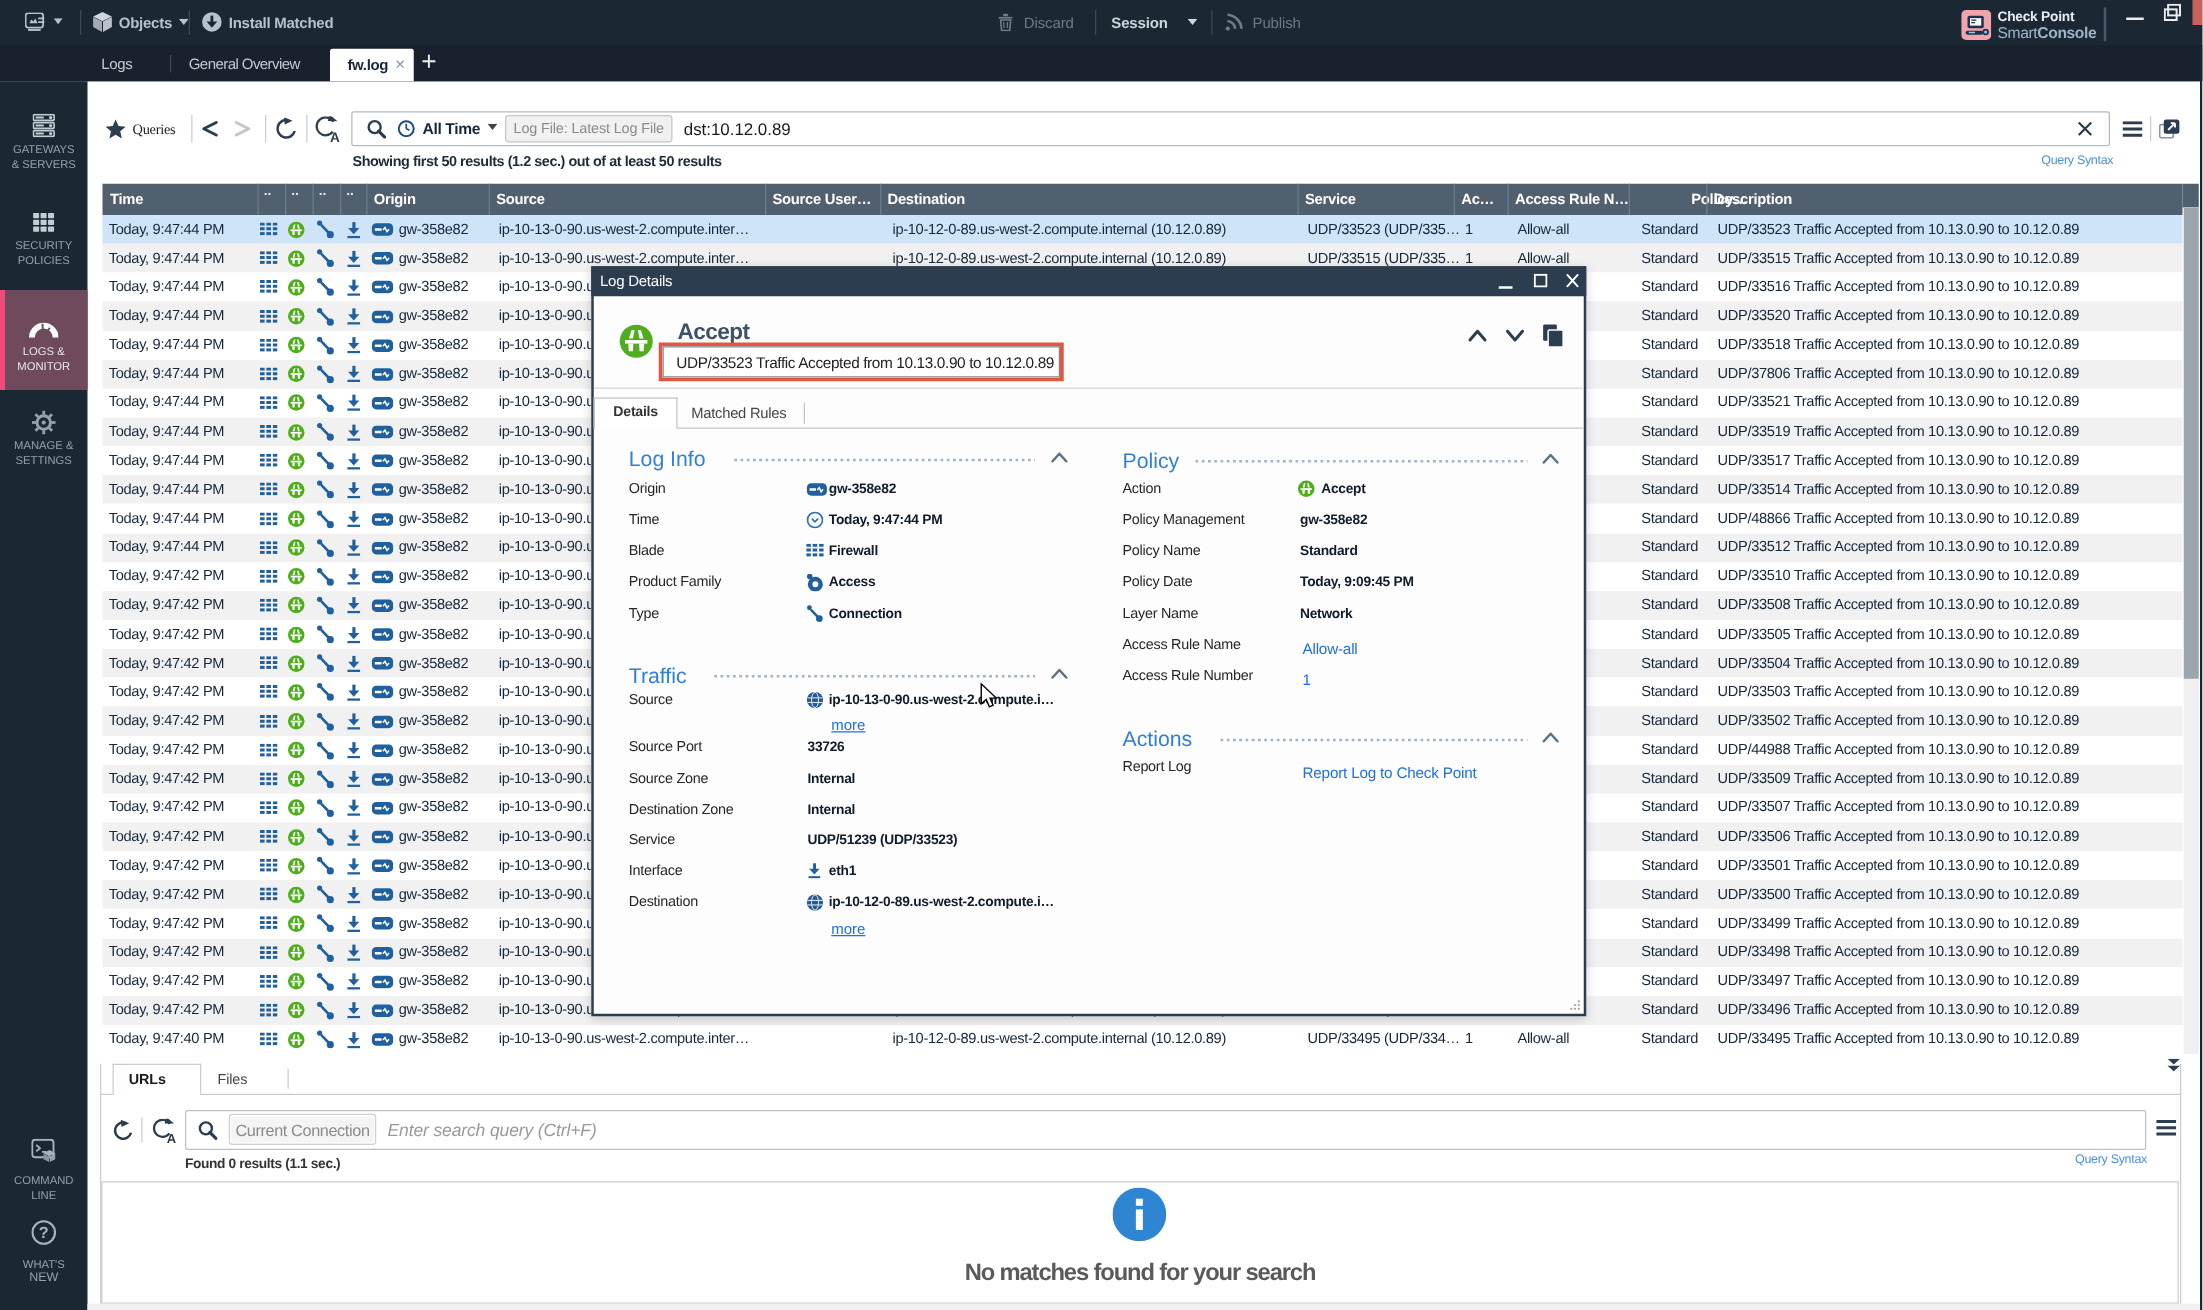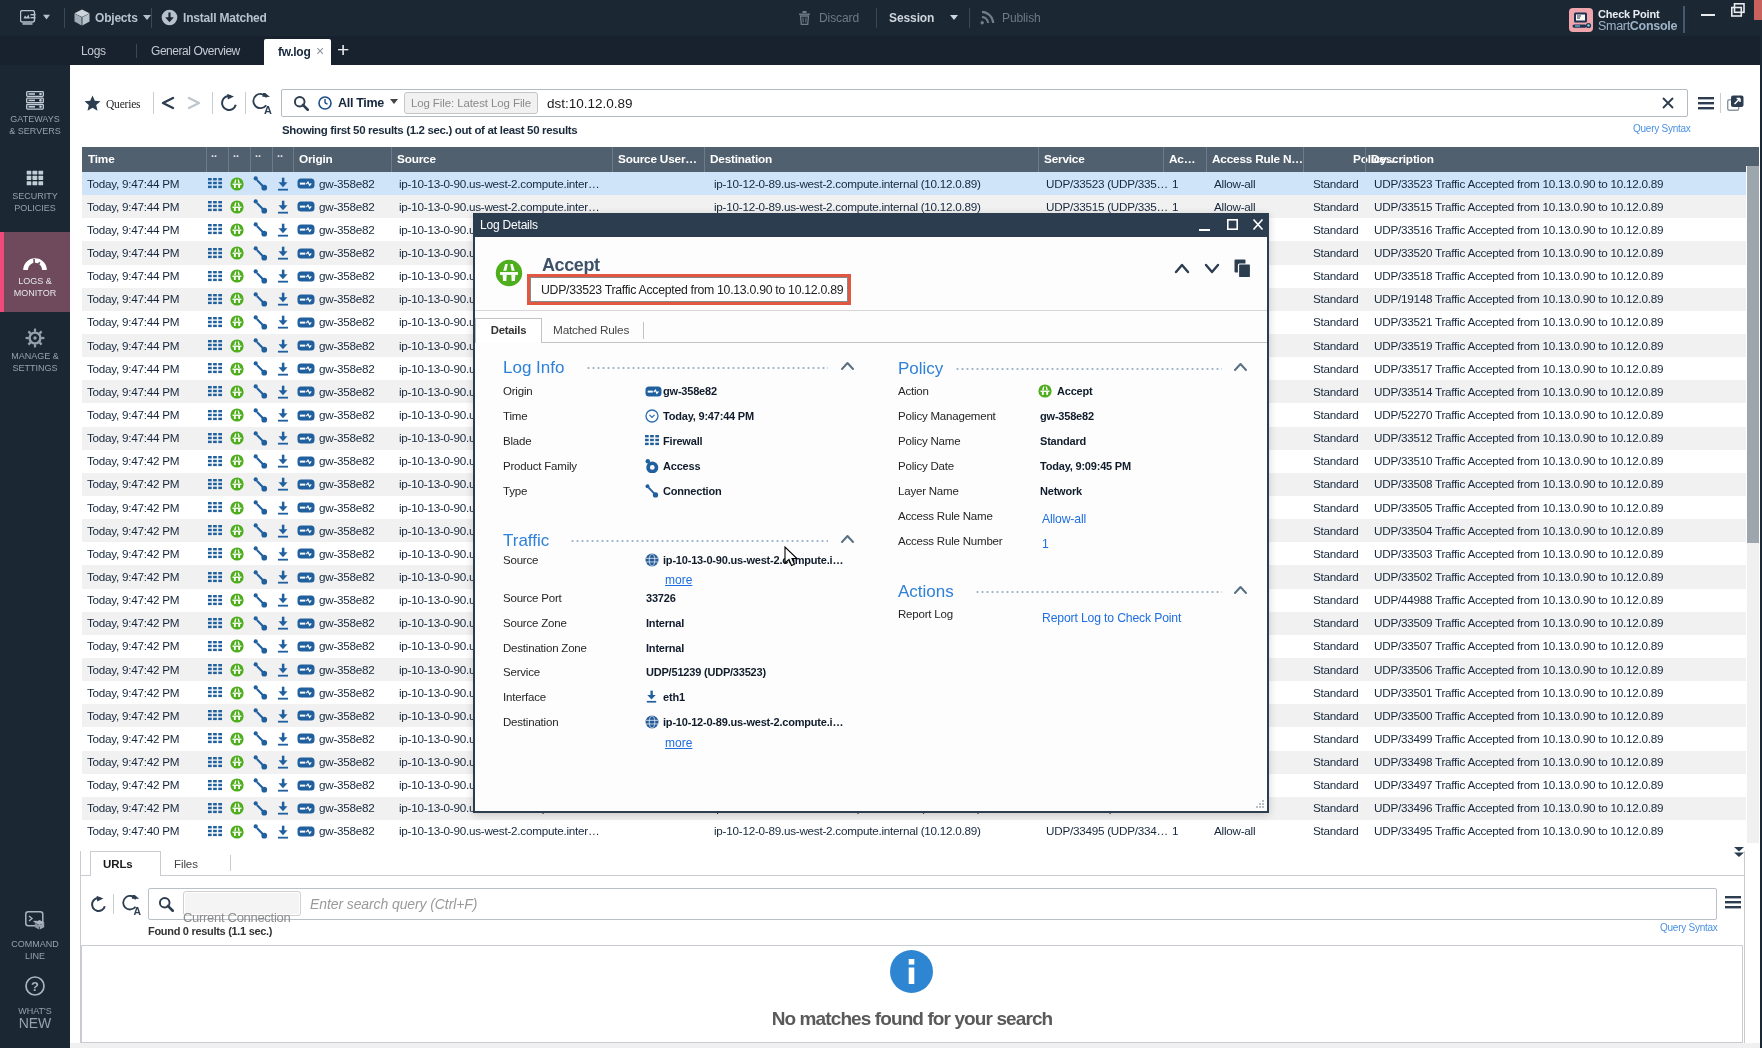--- a/index.html
+++ b/index.html
@@ -165,21 +165,21 @@
   </div>
 <div style="position:absolute;left:0px;top:938px;height:12px;line-height:12px;font-size:9px;color:#96a1ad;font-weight:400;white-space:nowrap;width:70px;text-align:center;">COMMAND</div>
 <div style="position:absolute;left:0px;top:950px;height:12px;line-height:12px;font-size:9px;color:#96a1ad;font-weight:400;white-space:nowrap;width:70px;text-align:center;">LINE</div>
 <div style="position:absolute;left:25px;top:976px;width:20px;height:20px;">
     <svg width="20" height="20" viewBox="0 0 20 20" style="">
       <circle cx="10" cy="10" r="9" fill="none" stroke="#aab4bf" stroke-width="1.7"></circle>
       <text x="10" y="14.5" text-anchor="middle" font-family="Liberation Sans" font-size="13" font-weight="bold" fill="#aab4bf">?</text>
     </svg>
   </div>
 <div style="position:absolute;left:0px;top:1005px;height:12px;line-height:12px;font-size:9px;color:#96a1ad;font-weight:400;white-space:nowrap;width:70px;text-align:center;">WHAT'S</div>
-<div style="position:absolute;left:0px;top:1017px;height:12px;line-height:12px;font-size:14px;color:#96a1ad;font-weight:400;white-space:nowrap;width:70px;text-align:center;">NEW</div>
+<div style="position:absolute;left:0px;top:1017px;height:12px;line-height:12px;font-size:10px;color:#96a1ad;font-weight:400;white-space:nowrap;width:70px;text-align:center;">NEW</div>
 <div style="position:absolute;left:84px;top:95px;width:17px;height:17px;">
     <svg width="17" height="17" viewBox="0 0 17 17" style="">
       <polygon points="8.5,0.5 10.8,5.8 16.5,6.3 12.2,10 13.5,15.7 8.5,12.7 3.5,15.7 4.8,10 0.5,6.3 6.2,5.8" fill="#2c3d50"></polygon>
     </svg>
   </div>
 <div style="position:absolute;left:106px;top:96px;height:16px;line-height:16px;font-size:11.5px;color:#222;font-weight:400;white-space:nowrap;text-align:left;letter-spacing:-0.2px;font-family:Liberation Serif, serif;">Queries</div>
 <div style="position:absolute;left:153px;top:92px;width:1px;height:22px;background:#c9ced3;"></div>
 <div style="position:absolute;left:161px;top:95px;width:14px;height:16px;transform:rotate(-90deg);">
     <svg width="14" height="16" viewBox="0 0 14 16" style="">
       <polyline points="2,13 7.0,3 12,13" fill="none" stroke="#2c3d50" stroke-width="2.4" stroke-linecap="round" stroke-linejoin="round"></polyline>
@@ -595,21 +595,21 @@
       <path d="M 9.36 6.050000000000001 l 1.6199999999999999 -1.98 l 1.6199999999999999 3.3 l 1.6199999999999999 -1.98" stroke="#fff" stroke-width="1.2" fill="none"></path>
     </svg>
   </div>
 <div style="position:absolute;left:319px;top:291.27px;height:16px;line-height:16px;font-size:11.7px;color:#16273c;font-weight:400;white-space:nowrap;text-align:left;letter-spacing:-0.25px;">gw-358e82</div>
 <div style="position:absolute;left:399px;top:291.27px;height:16px;line-height:16px;font-size:11.7px;color:#16273c;font-weight:400;white-space:nowrap;text-align:left;letter-spacing:-0.25px;">ip-10-13-0-90.us-west-2.compute.inter…</div>
 <div style="position:absolute;left:714px;top:291.27px;height:16px;line-height:16px;font-size:11.7px;color:#16273c;font-weight:400;white-space:nowrap;text-align:left;letter-spacing:-0.25px;">ip-10-12-0-89.us-west-2.compute.internal (10.12.0.89)</div>
 <div style="position:absolute;left:1046px;top:291.27px;height:16px;line-height:16px;font-size:11.7px;color:#16273c;font-weight:400;white-space:nowrap;text-align:left;letter-spacing:-0.25px;">UDP/33522 (UDP/335…</div>
 <div style="position:absolute;left:1172px;top:291.27px;height:16px;line-height:16px;font-size:11.7px;color:#16273c;font-weight:400;white-space:nowrap;text-align:left;">1</div>
 <div style="position:absolute;left:1214px;top:291.27px;height:16px;line-height:16px;font-size:11.7px;color:#16273c;font-weight:400;white-space:nowrap;text-align:left;letter-spacing:-0.25px;">Allow-all</div>
 <div style="position:absolute;left:1313px;top:291.27px;height:16px;line-height:16px;font-size:11.7px;color:#16273c;font-weight:400;white-space:nowrap;text-align:left;letter-spacing:-0.25px;">Standard</div>
-<div style="position:absolute;left:1374px;top:291.27px;height:16px;line-height:16px;font-size:11.7px;color:#16273c;font-weight:400;white-space:nowrap;text-align:left;letter-spacing:-0.25px;">UDP/19148 Traffic Accepted from 10.13.0.90 to 10.12.0.89</div>
+<div style="position:absolute;left:1374px;top:291.27px;height:16px;line-height:16px;font-size:11.7px;color:#16273c;font-weight:400;white-space:nowrap;text-align:left;letter-spacing:-0.25px;">UDP/37806 Traffic Accepted from 10.13.0.90 to 10.12.0.89</div>
 <div style="position:absolute;left:82px;top:310.84px;width:1664px;height:23.14px;background:#fff;"></div>
 <div style="position:absolute;left:87px;top:314.41px;height:16px;line-height:16px;font-size:11.7px;color:#16273c;font-weight:400;white-space:nowrap;text-align:left;letter-spacing:-0.25px;">Today, 9:47:44 PM</div>
 <div style="position:absolute;left:208px;top:316.9px;width:14px;height:11.200000000000001px;">
     <svg width="14" height="11" viewBox="0 0 14 11" style="">
       <rect x="0.0" y="0.0" width="3.7" height="2.4" fill="#21609e"></rect>
       <rect x="5.1" y="0.0" width="3.7" height="2.4" fill="#21609e"></rect>
       <rect x="10.3" y="0.0" width="3.7" height="2.4" fill="#21609e"></rect>
       <rect x="0.0" y="3.8" width="3.7" height="2.4" fill="#21609e"></rect>
       <rect x="5.1" y="3.8" width="3.7" height="2.4" fill="#21609e"></rect>
       <rect x="10.3" y="3.8" width="3.7" height="2.4" fill="#21609e"></rect>
@@ -865,21 +865,21 @@
       <path d="M 9.36 6.050000000000001 l 1.6199999999999999 -1.98 l 1.6199999999999999 3.3 l 1.6199999999999999 -1.98" stroke="#fff" stroke-width="1.2" fill="none"></path>
     </svg>
   </div>
 <div style="position:absolute;left:319px;top:406.97px;height:16px;line-height:16px;font-size:11.7px;color:#16273c;font-weight:400;white-space:nowrap;text-align:left;letter-spacing:-0.25px;">gw-358e82</div>
 <div style="position:absolute;left:399px;top:406.97px;height:16px;line-height:16px;font-size:11.7px;color:#16273c;font-weight:400;white-space:nowrap;text-align:left;letter-spacing:-0.25px;">ip-10-13-0-90.us-west-2.compute.inter…</div>
 <div style="position:absolute;left:714px;top:406.97px;height:16px;line-height:16px;font-size:11.7px;color:#16273c;font-weight:400;white-space:nowrap;text-align:left;letter-spacing:-0.25px;">ip-10-12-0-89.us-west-2.compute.internal (10.12.0.89)</div>
 <div style="position:absolute;left:1046px;top:406.97px;height:16px;line-height:16px;font-size:11.7px;color:#16273c;font-weight:400;white-space:nowrap;text-align:left;letter-spacing:-0.25px;">UDP/33513 (UDP/335…</div>
 <div style="position:absolute;left:1172px;top:406.97px;height:16px;line-height:16px;font-size:11.7px;color:#16273c;font-weight:400;white-space:nowrap;text-align:left;">1</div>
 <div style="position:absolute;left:1214px;top:406.97px;height:16px;line-height:16px;font-size:11.7px;color:#16273c;font-weight:400;white-space:nowrap;text-align:left;letter-spacing:-0.25px;">Allow-all</div>
 <div style="position:absolute;left:1313px;top:406.97px;height:16px;line-height:16px;font-size:11.7px;color:#16273c;font-weight:400;white-space:nowrap;text-align:left;letter-spacing:-0.25px;">Standard</div>
-<div style="position:absolute;left:1374px;top:406.97px;height:16px;line-height:16px;font-size:11.7px;color:#16273c;font-weight:400;white-space:nowrap;text-align:left;letter-spacing:-0.25px;">UDP/52270 Traffic Accepted from 10.13.0.90 to 10.12.0.89</div>
+<div style="position:absolute;left:1374px;top:406.97px;height:16px;line-height:16px;font-size:11.7px;color:#16273c;font-weight:400;white-space:nowrap;text-align:left;letter-spacing:-0.25px;">UDP/48866 Traffic Accepted from 10.13.0.90 to 10.12.0.89</div>
 <div style="position:absolute;left:82px;top:426.54px;width:1664px;height:23.14px;background:#f1f1f1;"></div>
 <div style="position:absolute;left:87px;top:430.11px;height:16px;line-height:16px;font-size:11.7px;color:#16273c;font-weight:400;white-space:nowrap;text-align:left;letter-spacing:-0.25px;">Today, 9:47:44 PM</div>
 <div style="position:absolute;left:208px;top:432.6px;width:14px;height:11.200000000000001px;">
     <svg width="14" height="11" viewBox="0 0 14 11" style="">
       <rect x="0.0" y="0.0" width="3.7" height="2.4" fill="#21609e"></rect>
       <rect x="5.1" y="0.0" width="3.7" height="2.4" fill="#21609e"></rect>
       <rect x="10.3" y="0.0" width="3.7" height="2.4" fill="#21609e"></rect>
       <rect x="0.0" y="3.8" width="3.7" height="2.4" fill="#21609e"></rect>
       <rect x="5.1" y="3.8" width="3.7" height="2.4" fill="#21609e"></rect>
       <rect x="10.3" y="3.8" width="3.7" height="2.4" fill="#21609e"></rect>
@@ -1876,21 +1876,21 @@
     </svg>
   </div>
 <div style="position:absolute;left:148px;top:888px;width:1569px;height:32px;background:#fff;border:1px solid #b9c0c7;border-radius:2px;"></div>
 <div style="position:absolute;left:158px;top:896px;width:16px;height:16px;">
     <svg width="16" height="16" viewBox="0 0 16 16" style="">
       <circle cx="6.72" cy="6.72" r="4.8" fill="none" stroke="#2c3d50" stroke-width="1.92"></circle>
       <line x1="9.92" y1="9.92" x2="14.72" y2="14.72" stroke="#2c3d50" stroke-width="2.56" stroke-linecap="round"></line>
     </svg>
   </div>
 <div style="position:absolute;left:183px;top:891px;width:118px;height:25px;background:#f4f4f4;border:1px solid #cfcfcf;border-radius:3px;box-shadow:inset 0 0 0 1px #fff;"></div>
-<div style="position:absolute;left:183px;top:896px;height:17px;line-height:17px;font-size:13px;color:#8b8b8b;font-weight:400;white-space:nowrap;width:118px;text-align:left;letter-spacing:-0.3px;margin-top:13px;">Current Connection</div>
+<div style="position:absolute;left:183px;top:896px;height:17px;line-height:17px;font-size:13px;color:#8b8b8b;font-weight:400;white-space:nowrap;width:118px;text-align:center;letter-spacing:-0.3px;">Current Connection</div>
 <div style="position:absolute;left:310px;top:895px;height:19px;line-height:19px;font-size:14px;color:#9a9a9a;font-weight:400;white-space:nowrap;text-align:left;letter-spacing:-0.1px;font-style:italic;">Enter search query (Ctrl+F)</div>
 <div style="position:absolute;left:1725px;top:896px;width:16px;height:13px;">
     <svg width="16" height="13" viewBox="0 0 16 13" style="">
       <rect x="0" y="0" width="16" height="2.4" fill="#2c3d50"></rect>
       <rect x="0" y="5" width="16" height="2.4" fill="#2c3d50"></rect>
       <rect x="0" y="10" width="16" height="2.4" fill="#2c3d50"></rect>
     </svg>
   </div>
 <div style="position:absolute;left:148px;top:924px;height:15px;line-height:15px;font-size:11px;color:#333;font-weight:700;white-space:nowrap;text-align:left;letter-spacing:-0.3px;">Found 0 results (1.1 sec.)</div>
 <div style="position:absolute;left:1660px;top:921px;height:14px;line-height:14px;font-size:10px;color:#4a90e2;font-weight:400;white-space:nowrap;text-align:left;letter-spacing:-0.25px;">Query Syntax</div>

